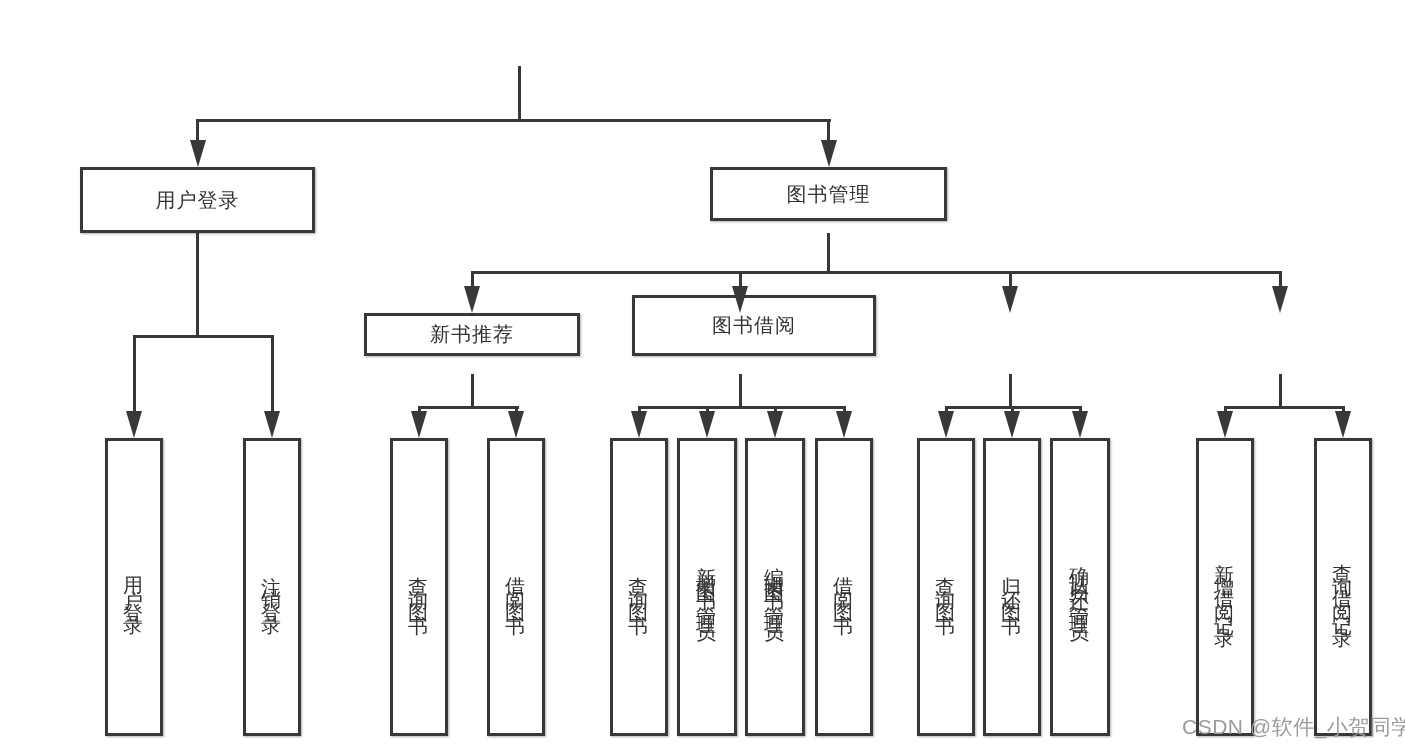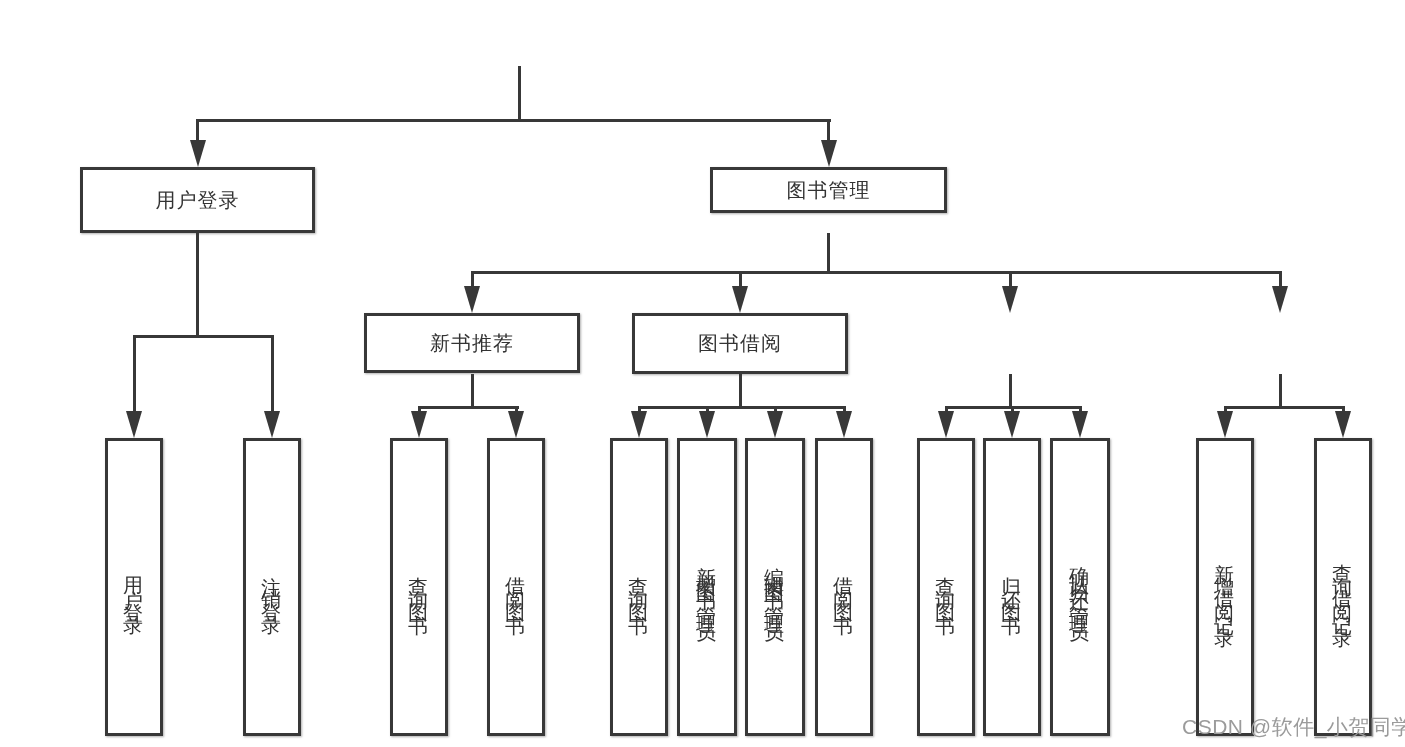--- a/index.html
+++ b/index.html
@@ -31,28 +31,28 @@
 </style>
 </head>
 <body>
 
 <div id="stage">
 
 
   <div class="box" style="left:80px;top:167px;width:235px;height:66px">
     <span class="hlabel">用户登录</span>
   </div>
-  <div class="box" style="left:710px;top:167px;width:237px;height:46px">
+  <div class="box" style="left:710px;top:167px;width:237px;height:54px">
     <span class="hlabel">图书管理</span>
   </div>
 
-  <div class="box" style="left:364px;top:313px;width:216px;height:60px">
+  <div class="box" style="left:364px;top:313px;width:216px;height:43px">
     <span class="hlabel">新书推荐</span>
   </div>
-  <div class="box" style="left:632px;top:313px;width:216px;height:61px">
+  <div class="box" style="left:632px;top:295px;width:244px;height:61px">
     <span class="hlabel">图书借阅</span>
   </div>
 
   <div class="box" style="left:105px;top:438px;width:58px;height:298px">
     <span class="vtext vshort">用户登录</span>
   </div>
   <div class="box" style="left:243px;top:438px;width:58px;height:298px">
     <span class="vtext vshort">注销登录</span>
   </div>
 

